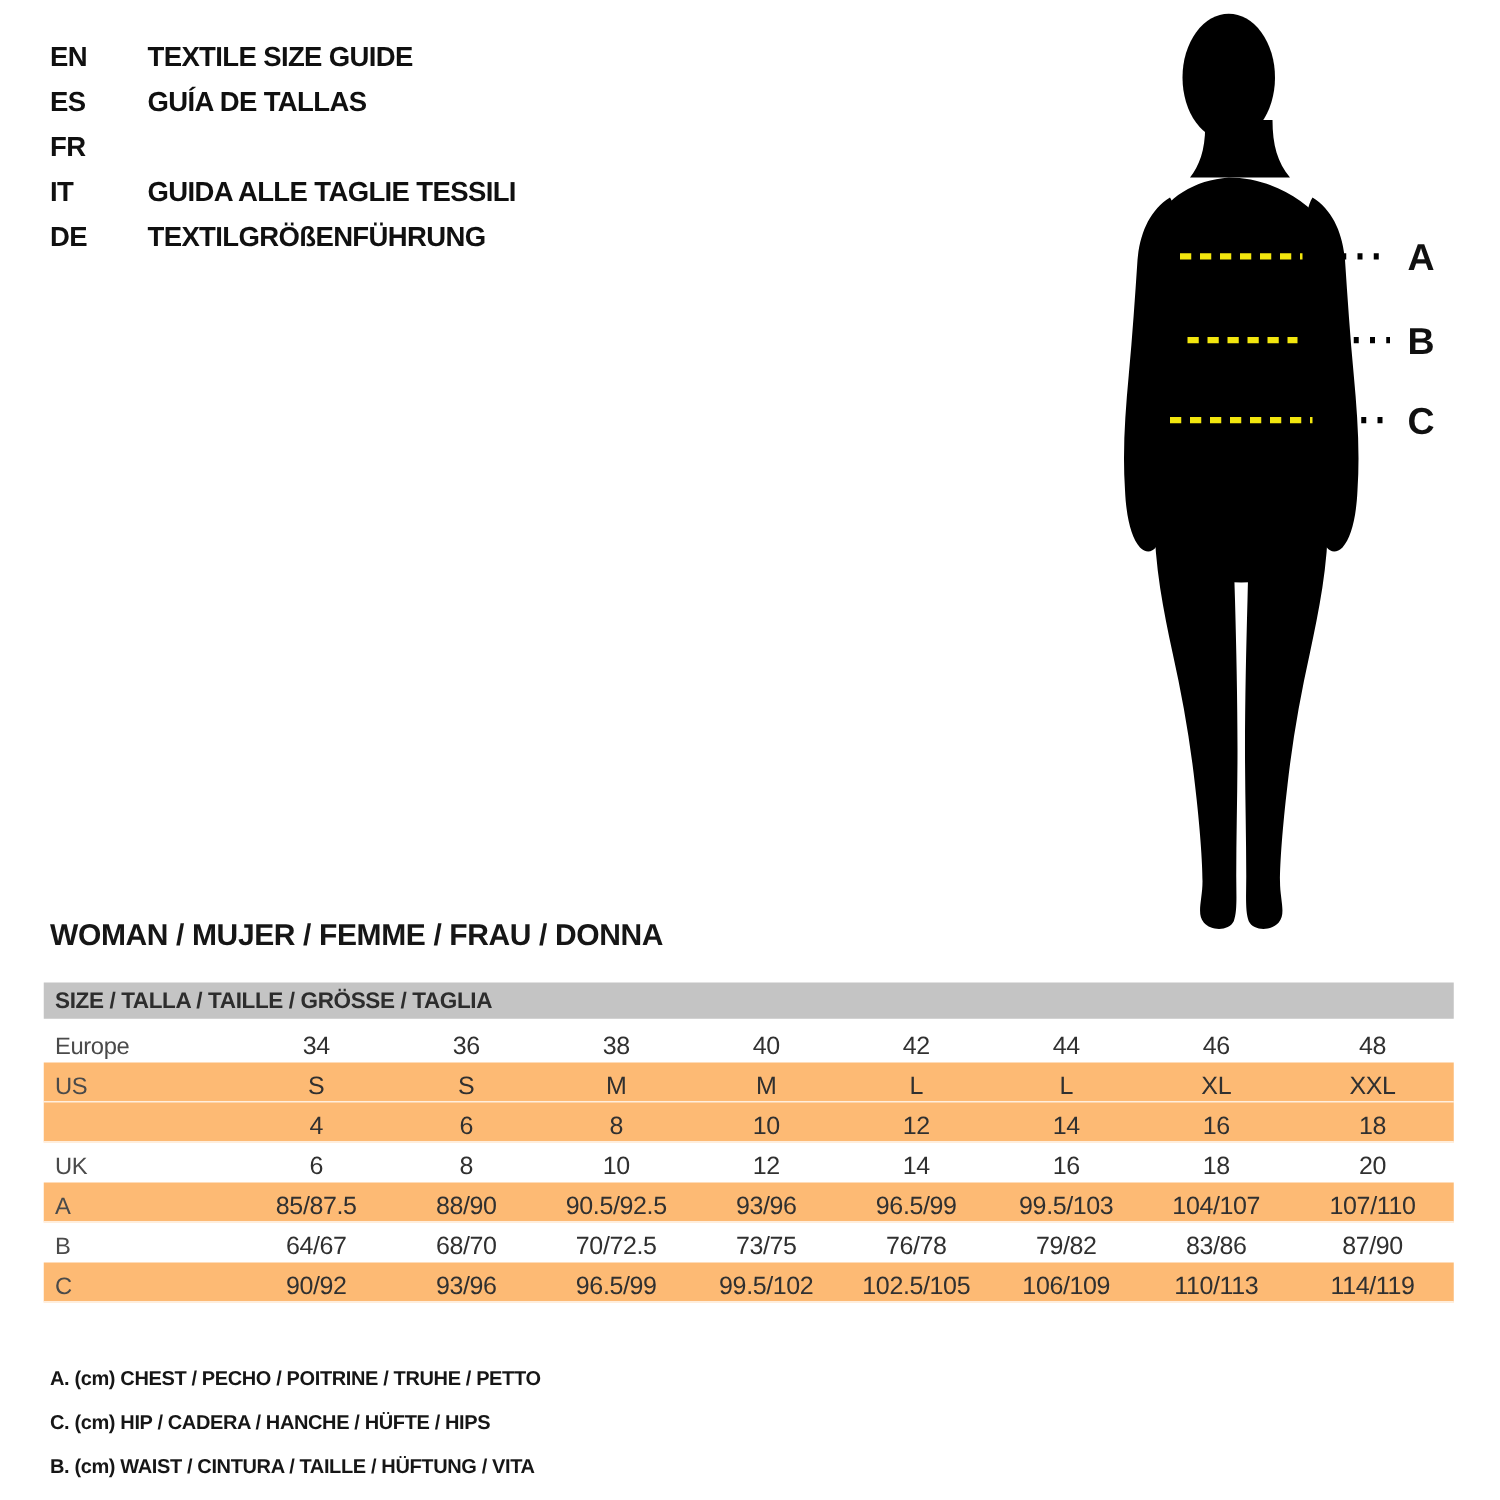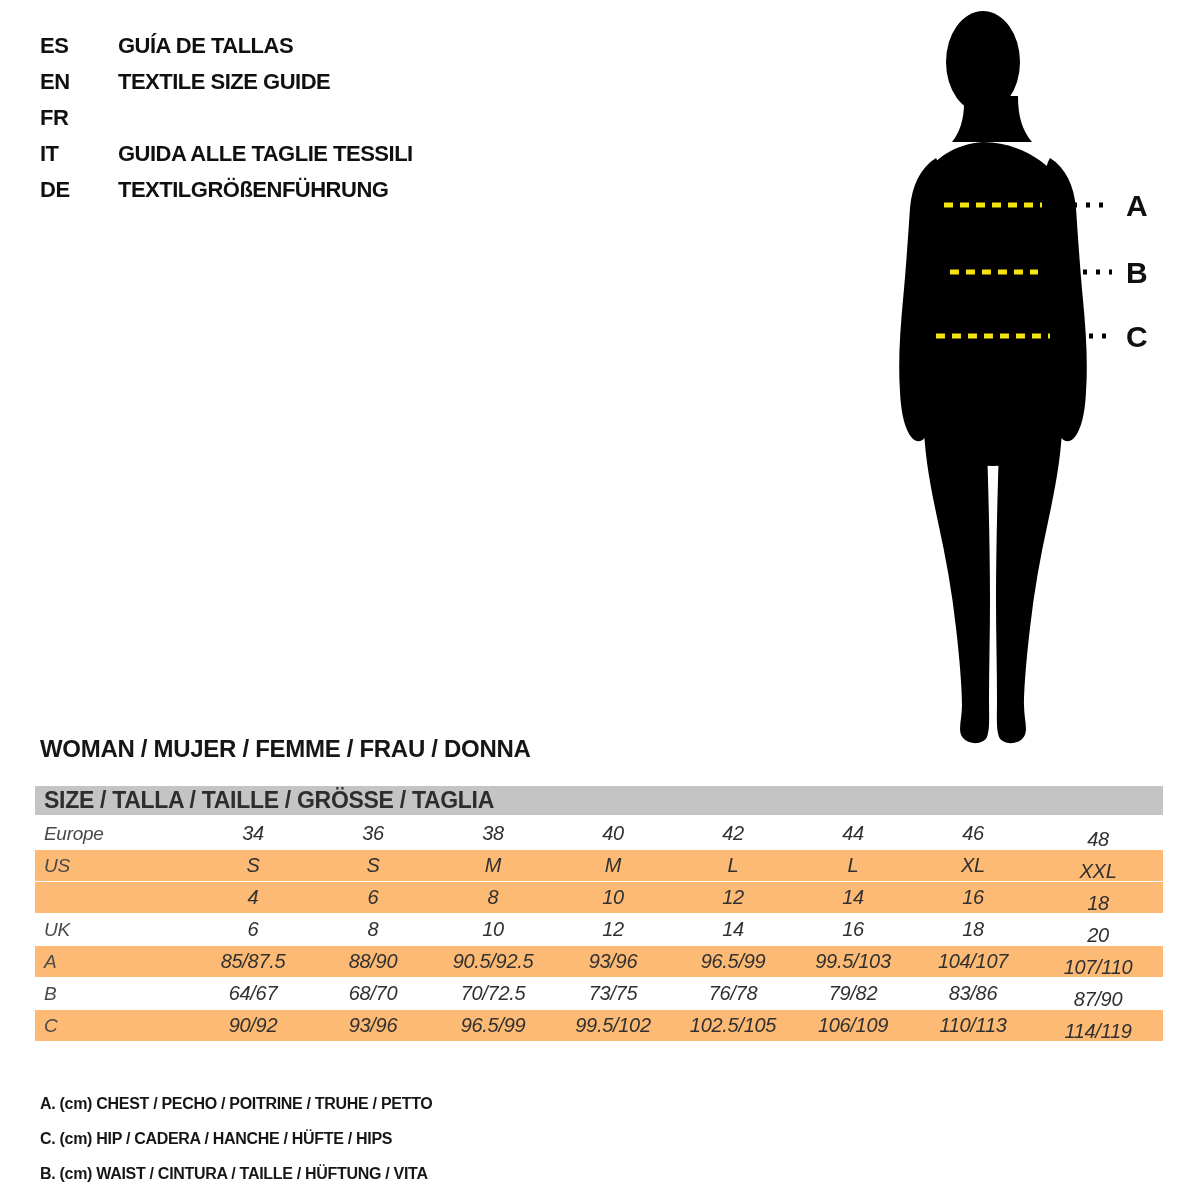--- a/index.html
+++ b/index.html
@@ -14,42 +14,42 @@
   .lang-code{width:78px;font-weight:bold;font-size:22px;color:#101010;letter-spacing:-0.5px;}
   .lang-text{font-weight:bold;font-size:22px;color:#101010;letter-spacing:-0.5px;white-space:nowrap;}
   
   .figure-area{position:absolute;left:880px;top:0;width:320px;height:760px;}
   .figure-area svg{display:block;}
   
   .section-title{position:absolute;left:40px;top:735px;font-size:24px;font-weight:bold;color:#161616;letter-spacing:-0.3px;white-space:nowrap;}
   
   .size-table{position:absolute;left:35px;top:786px;width:1128px;}
   .t-header{height:29px;background:#c4c4c4;display:flex;align-items:center;padding-left:9px;box-sizing:border-box;
-            font-size:23px;font-weight:bold;color:#2d2d2d;letter-spacing:-0.3px;margin-bottom:3px;}
-  .t-row{display:flex;height:32px;align-items:center;font-size:20px;color:#303030;letter-spacing:-0.3px;
-         border-bottom:1px solid #ffffff;box-sizing:border-box;font-style:italic;}
+            font-size:18px;font-weight:bold;color:#2d2d2d;letter-spacing:-0.3px;margin-bottom:3px;}
+  .t-row{display:flex;height:32px;align-items:flex-end;font-size:20px;color:#303030;letter-spacing:-0.3px;
+         border-bottom:1px solid #ffffff;box-sizing:border-box;}
   .t-row.shaded{background:#fdba74;}
   .t-label{width:149px;padding-left:9px;color:#4a4a4a;font-size:19px;}
   .t-cell{width:120px;text-align:center;}
   .t-cell:last-child{flex:1;margin-top:12px;}
   
   .legend{position:absolute;left:40px;top:1086px;}
   .legend-line{height:35px;display:flex;align-items:center;font-size:16px;font-weight:bold;color:#161616;letter-spacing:-0.3px;white-space:nowrap;}
 </style>
 </head>
 <body>
 
 <div class="lang-block">
     <div class="lang-row">
+      <span class="lang-code">EN</span>
+      <span class="lang-text">TEXTILE SIZE GUIDE</span>
+    </div>
+    <div class="lang-row">
       <span class="lang-code">ES</span>
       <span class="lang-text">GUÍA DE TALLAS</span>
-    </div>
-    <div class="lang-row">
-      <span class="lang-code">EN</span>
-      <span class="lang-text">TEXTILE SIZE GUIDE</span>
     </div>
     <div class="lang-row">
       <span class="lang-code">FR</span>
     </div>
     <div class="lang-row">
       <span class="lang-code">IT</span>
       <span class="lang-text">GUIDA ALLE TAGLIE TESSILI</span>
     </div>
     <div class="lang-row">
       <span class="lang-code">DE</span>

